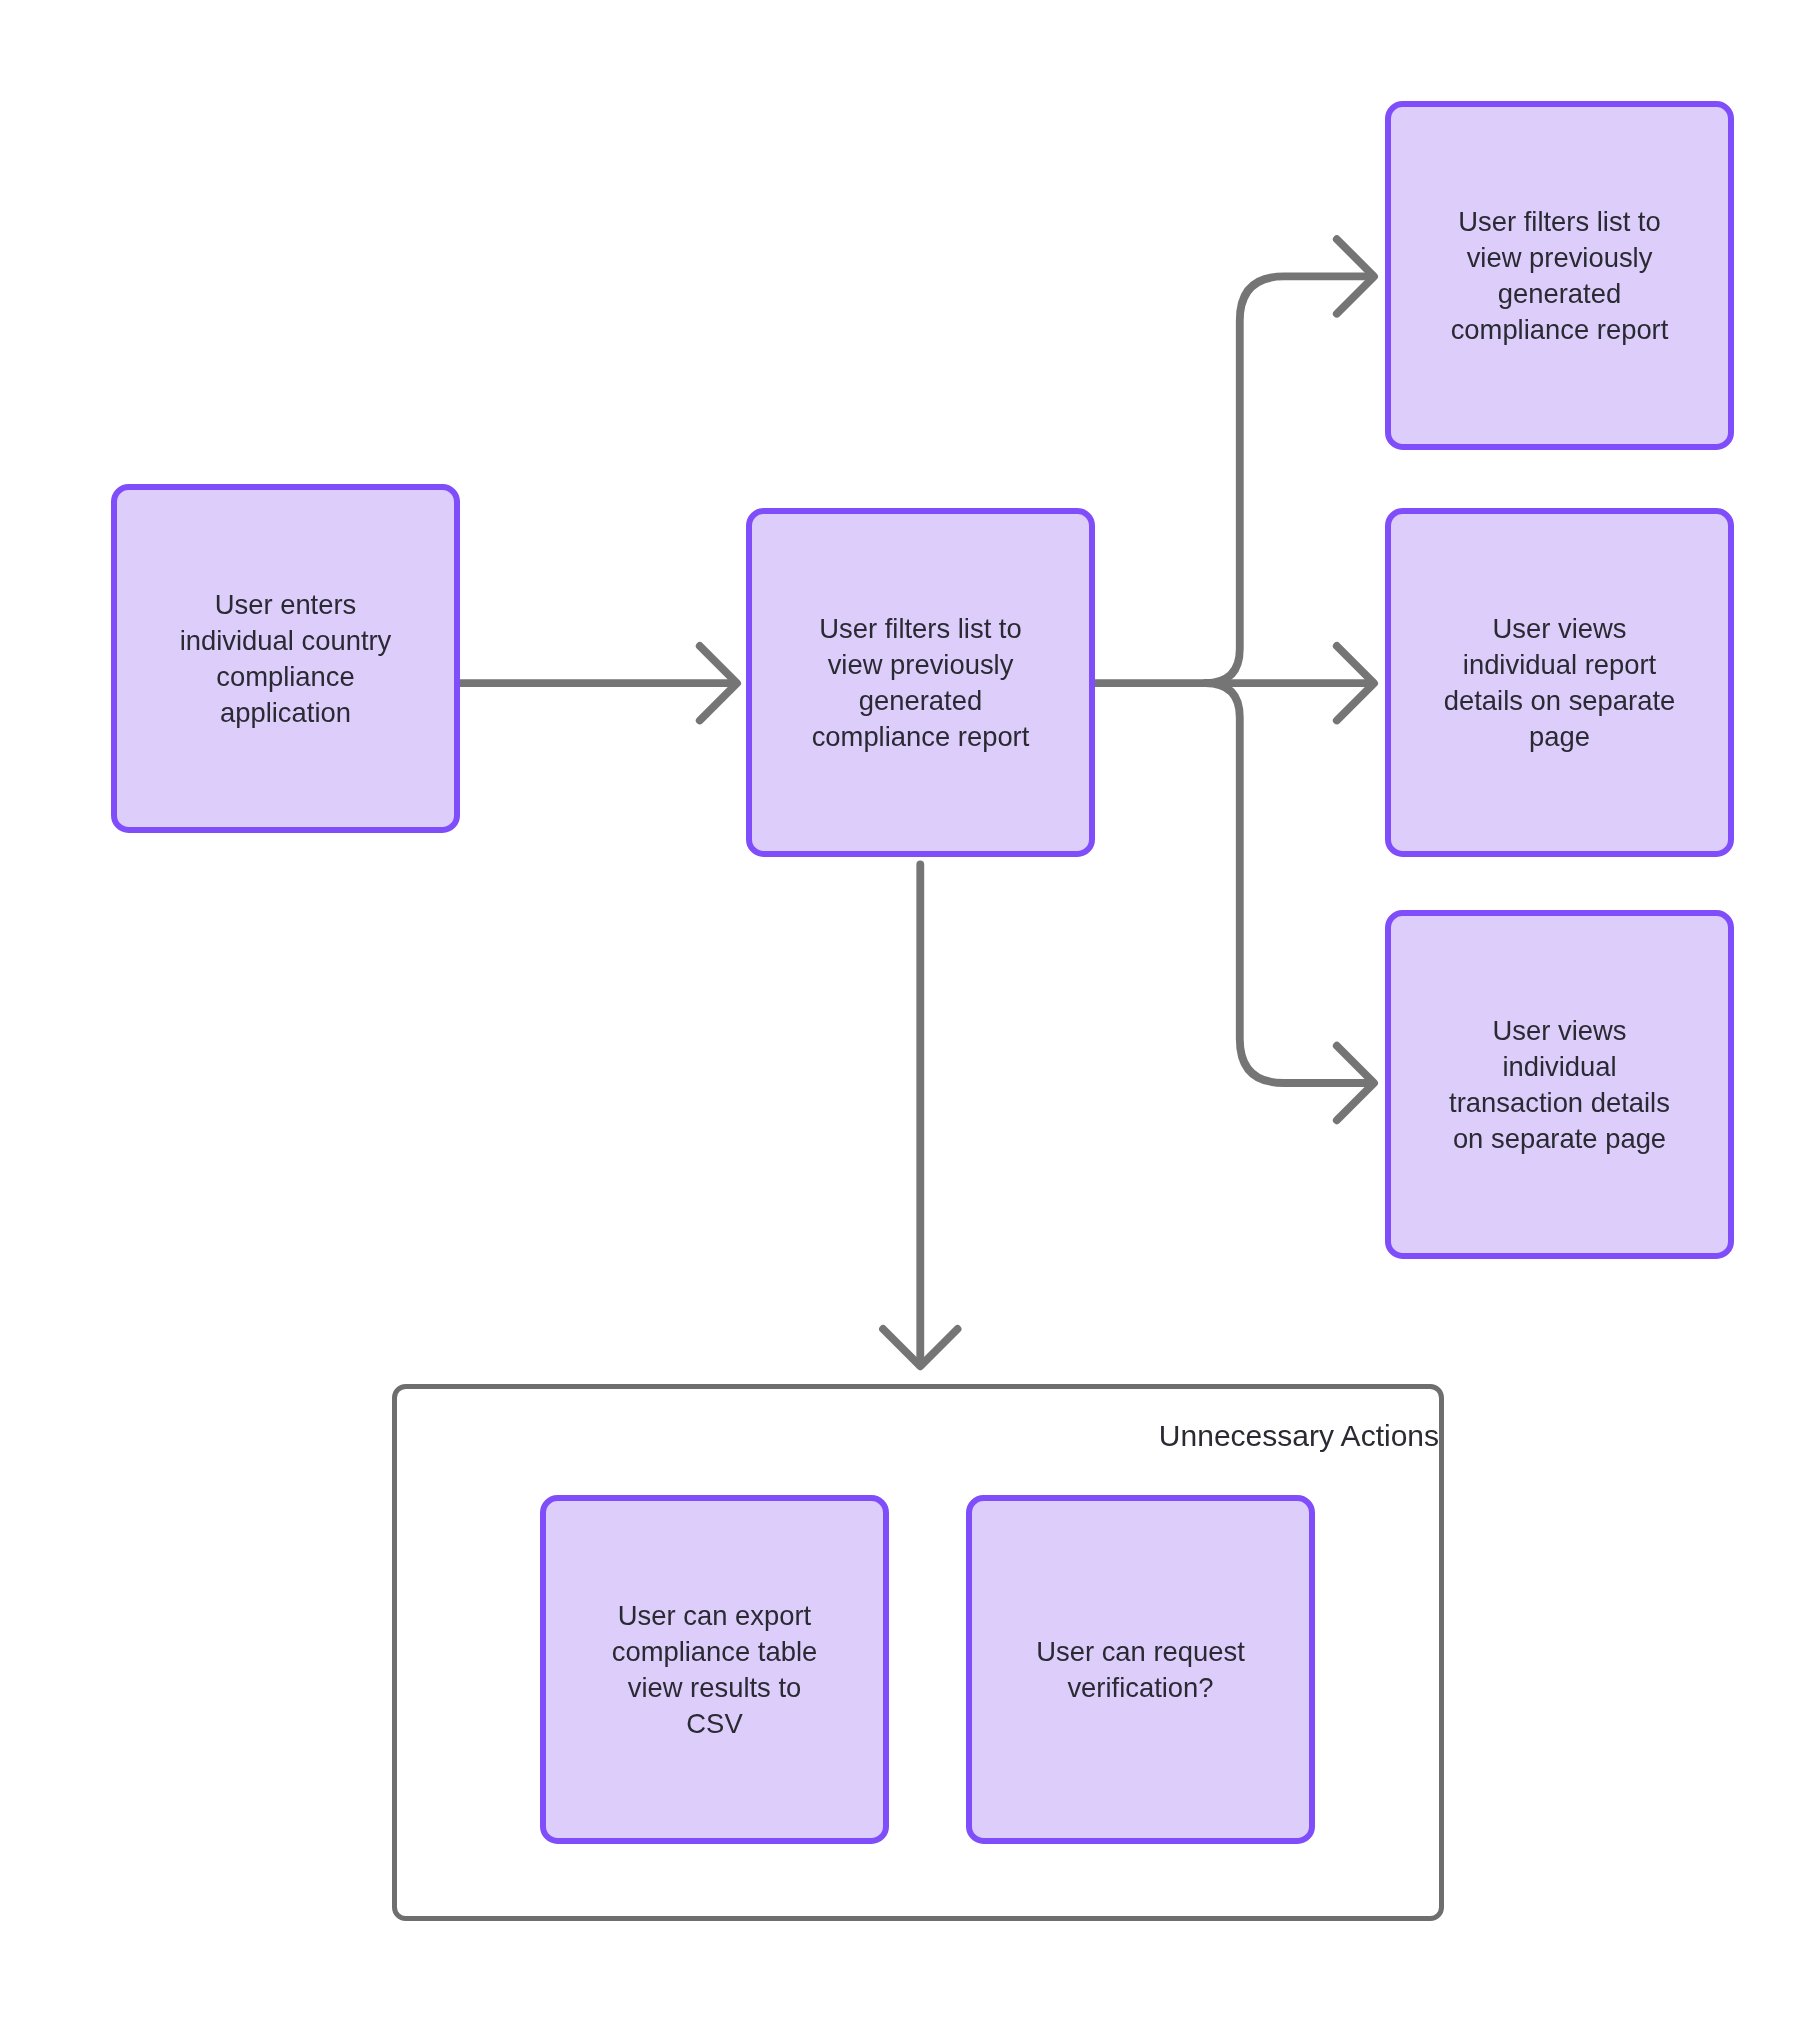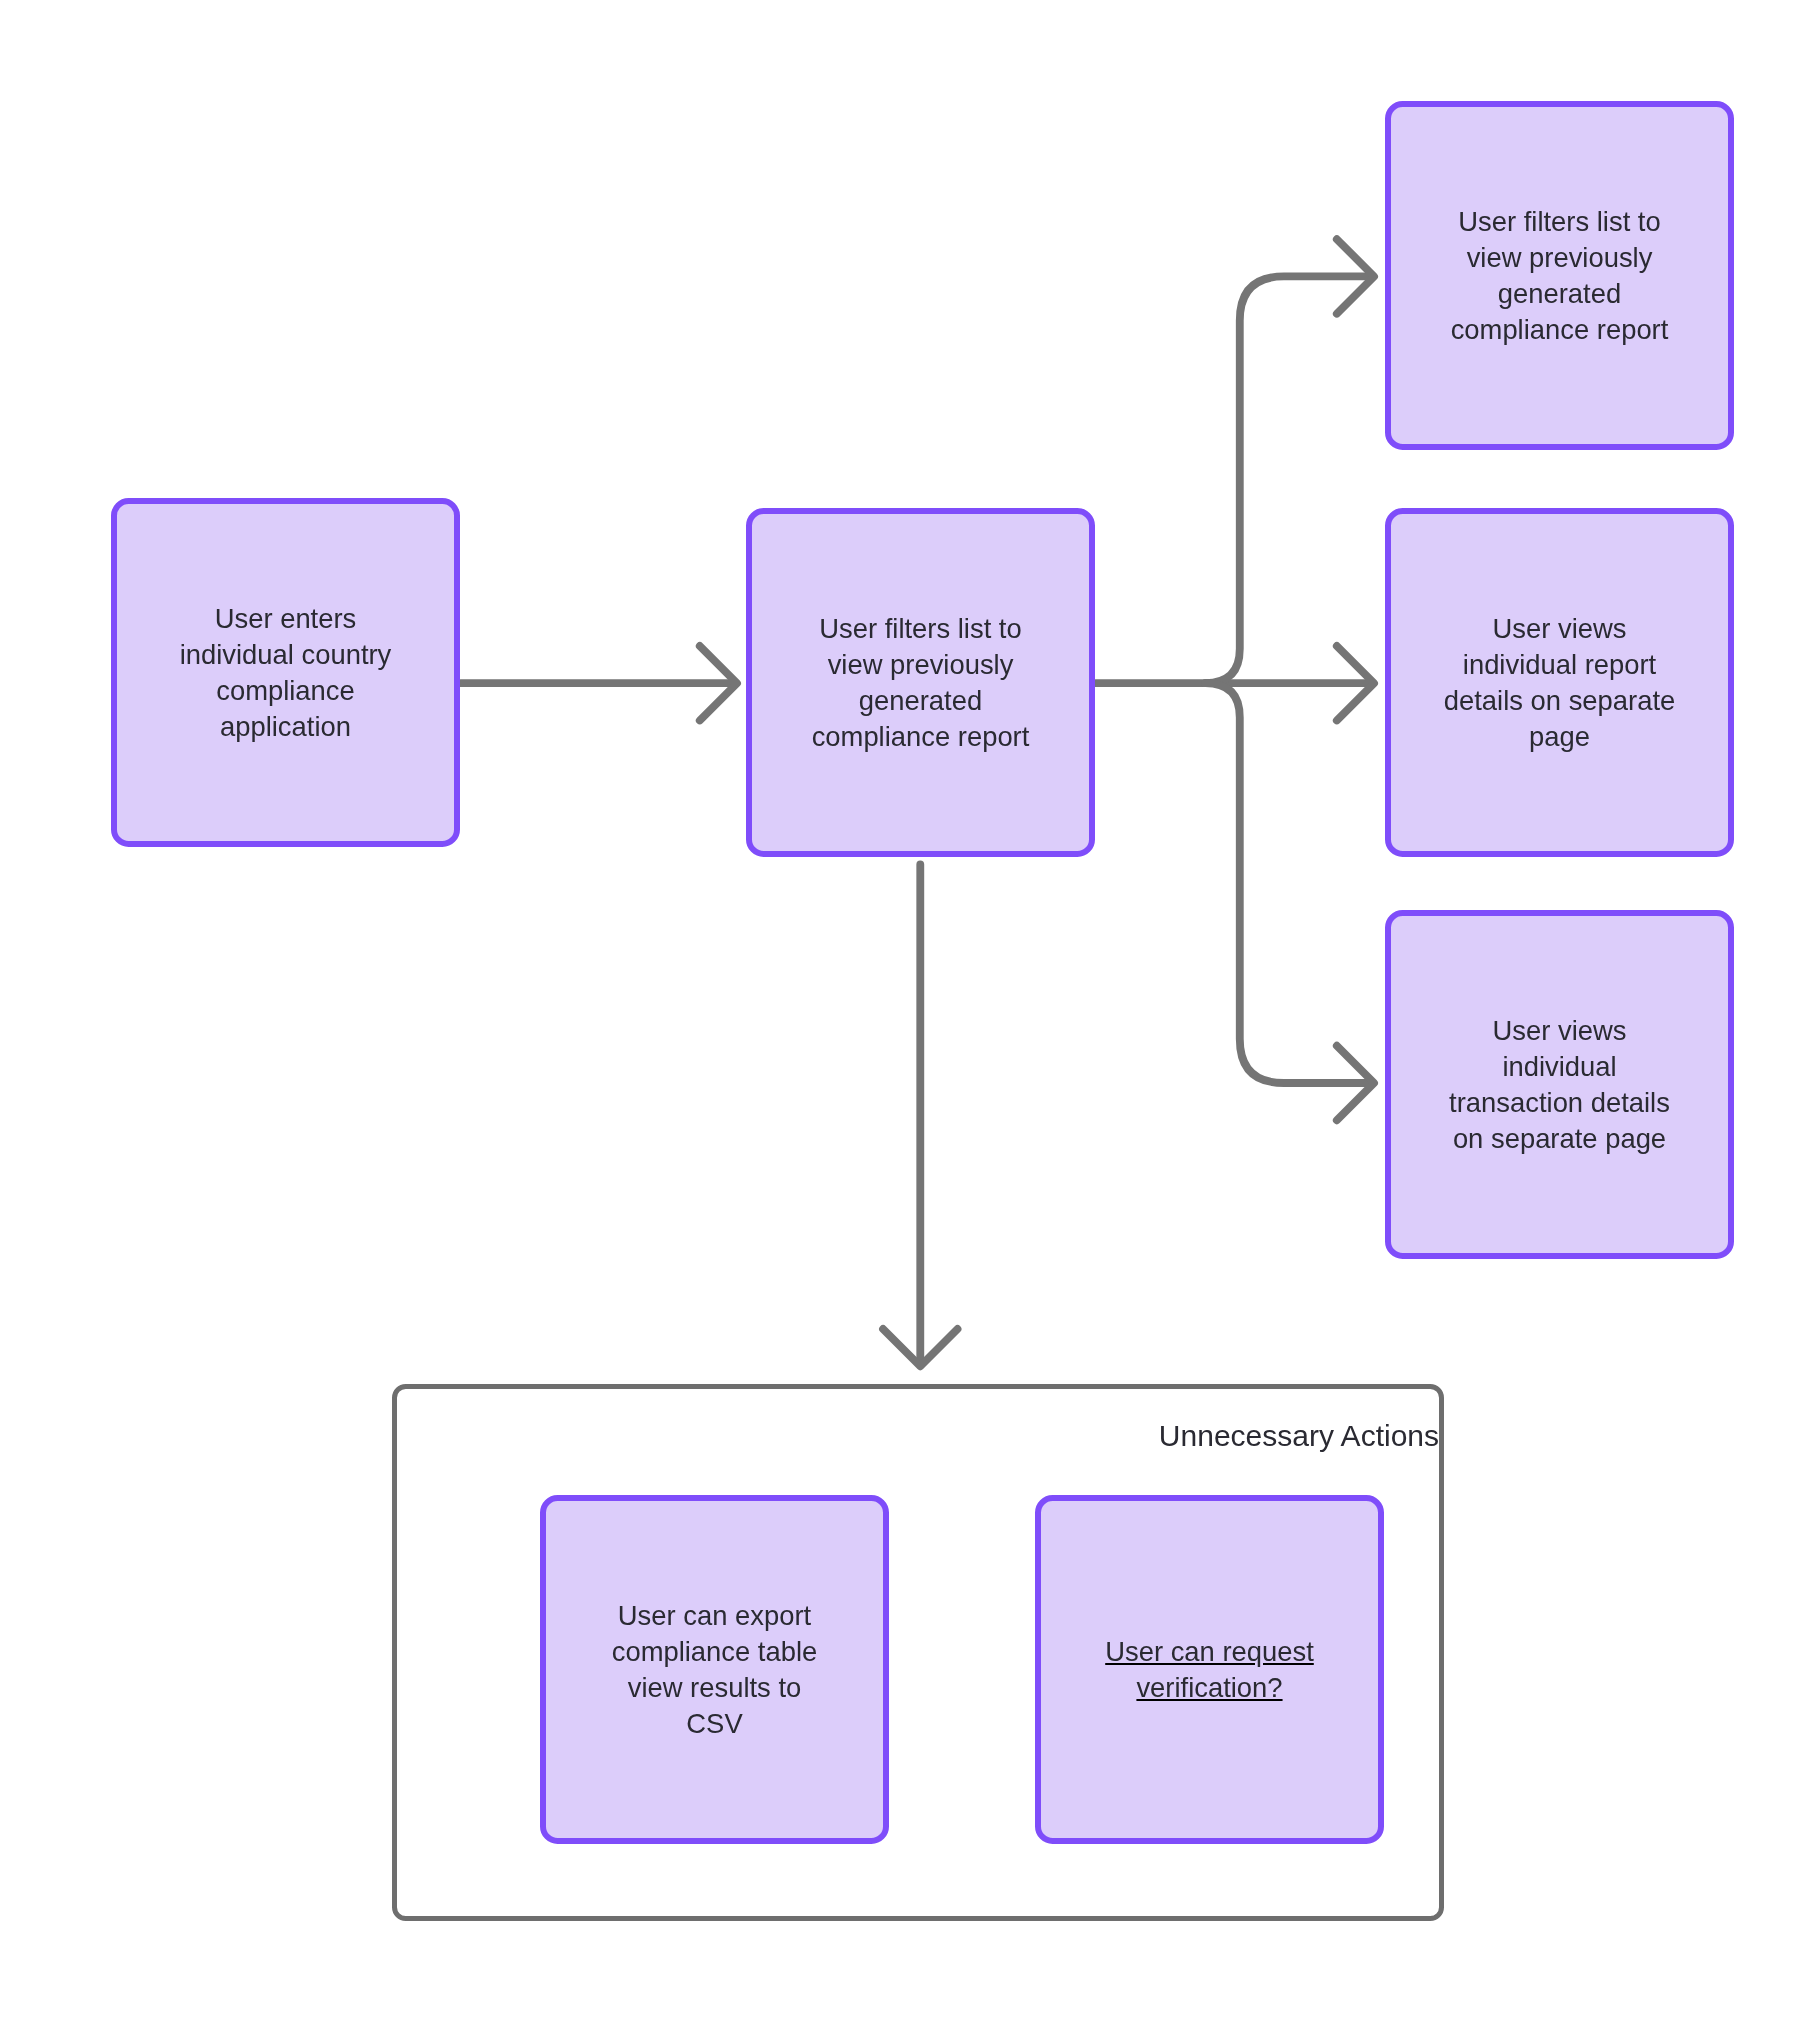--- a/index.html
+++ b/index.html
@@ -45,27 +45,27 @@
     justify-content: center;
   }
   .node .label {
     white-space: pre-line;
     text-align: center;
     font-size: 27.4px;
     line-height: 36px;
     color: var(--text);
     padding: 0 11.8px;
   }
-  #n-enter        { left: 111px;  top: 498px;  }
+  #n-enter        { left: 111px;  top: 484px;  }
   #n-filter       { left: 746px;  top: 508px;  }
   #n-filter-top   { left: 1385px; top: 101px;  }
   #n-report       { left: 1385px; top: 508px;  }
   #n-transaction  { left: 1385px; top: 910px;  }
   #n-export       { left: 540px;  top: 1495px; }
-  #n-verify       { left: 1035px; top: 1495px; text-decoration: underline; }
+  #n-verify       { left: 966px; top: 1495px; }
   .group-container {
     position: absolute;
     left: 392px; top: 1384px;
     width: 1052px; height: 537px;
     background: var(--bg);
     border: 5.9px solid var(--container-border);
     border-radius: 13.7px;
   }
   .group-title {
     position: absolute;

